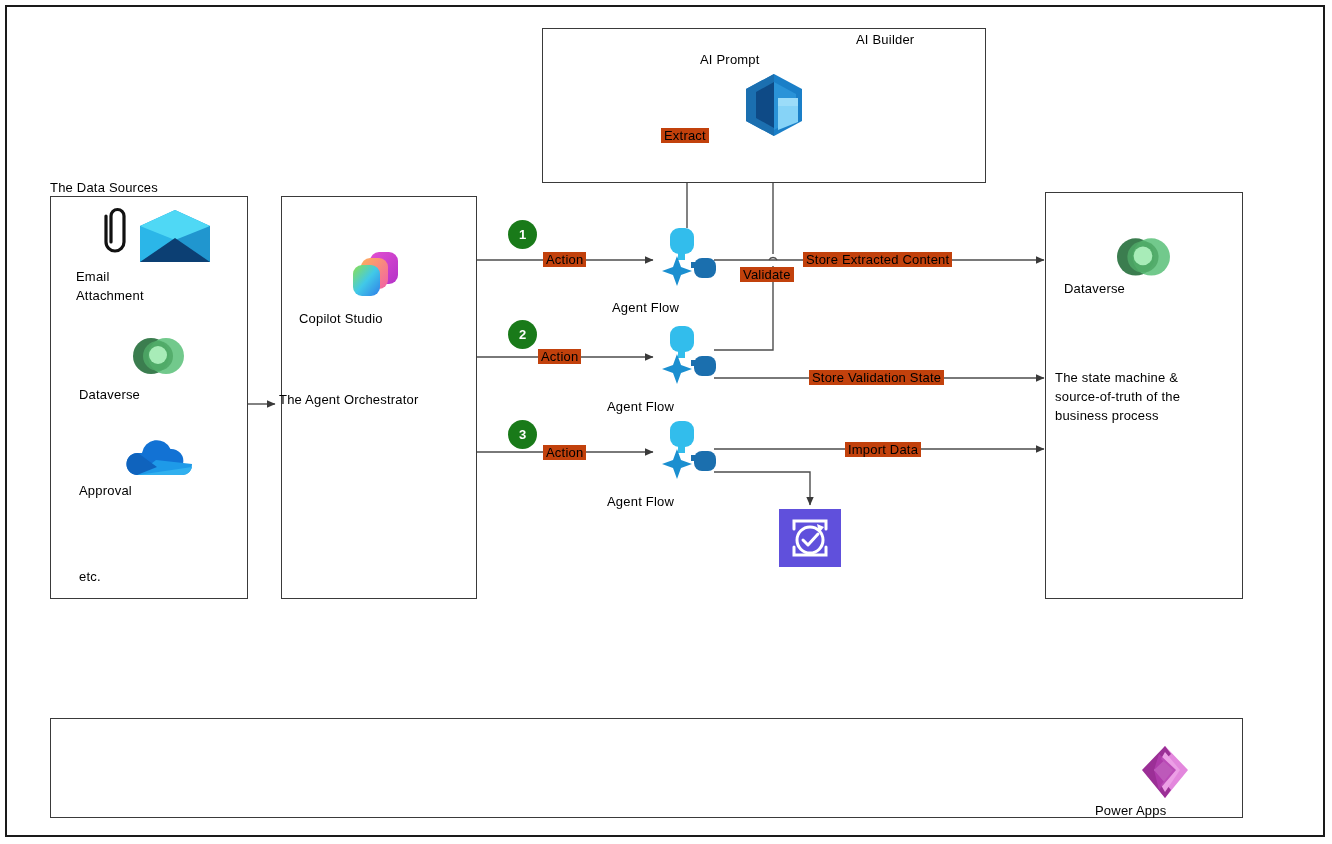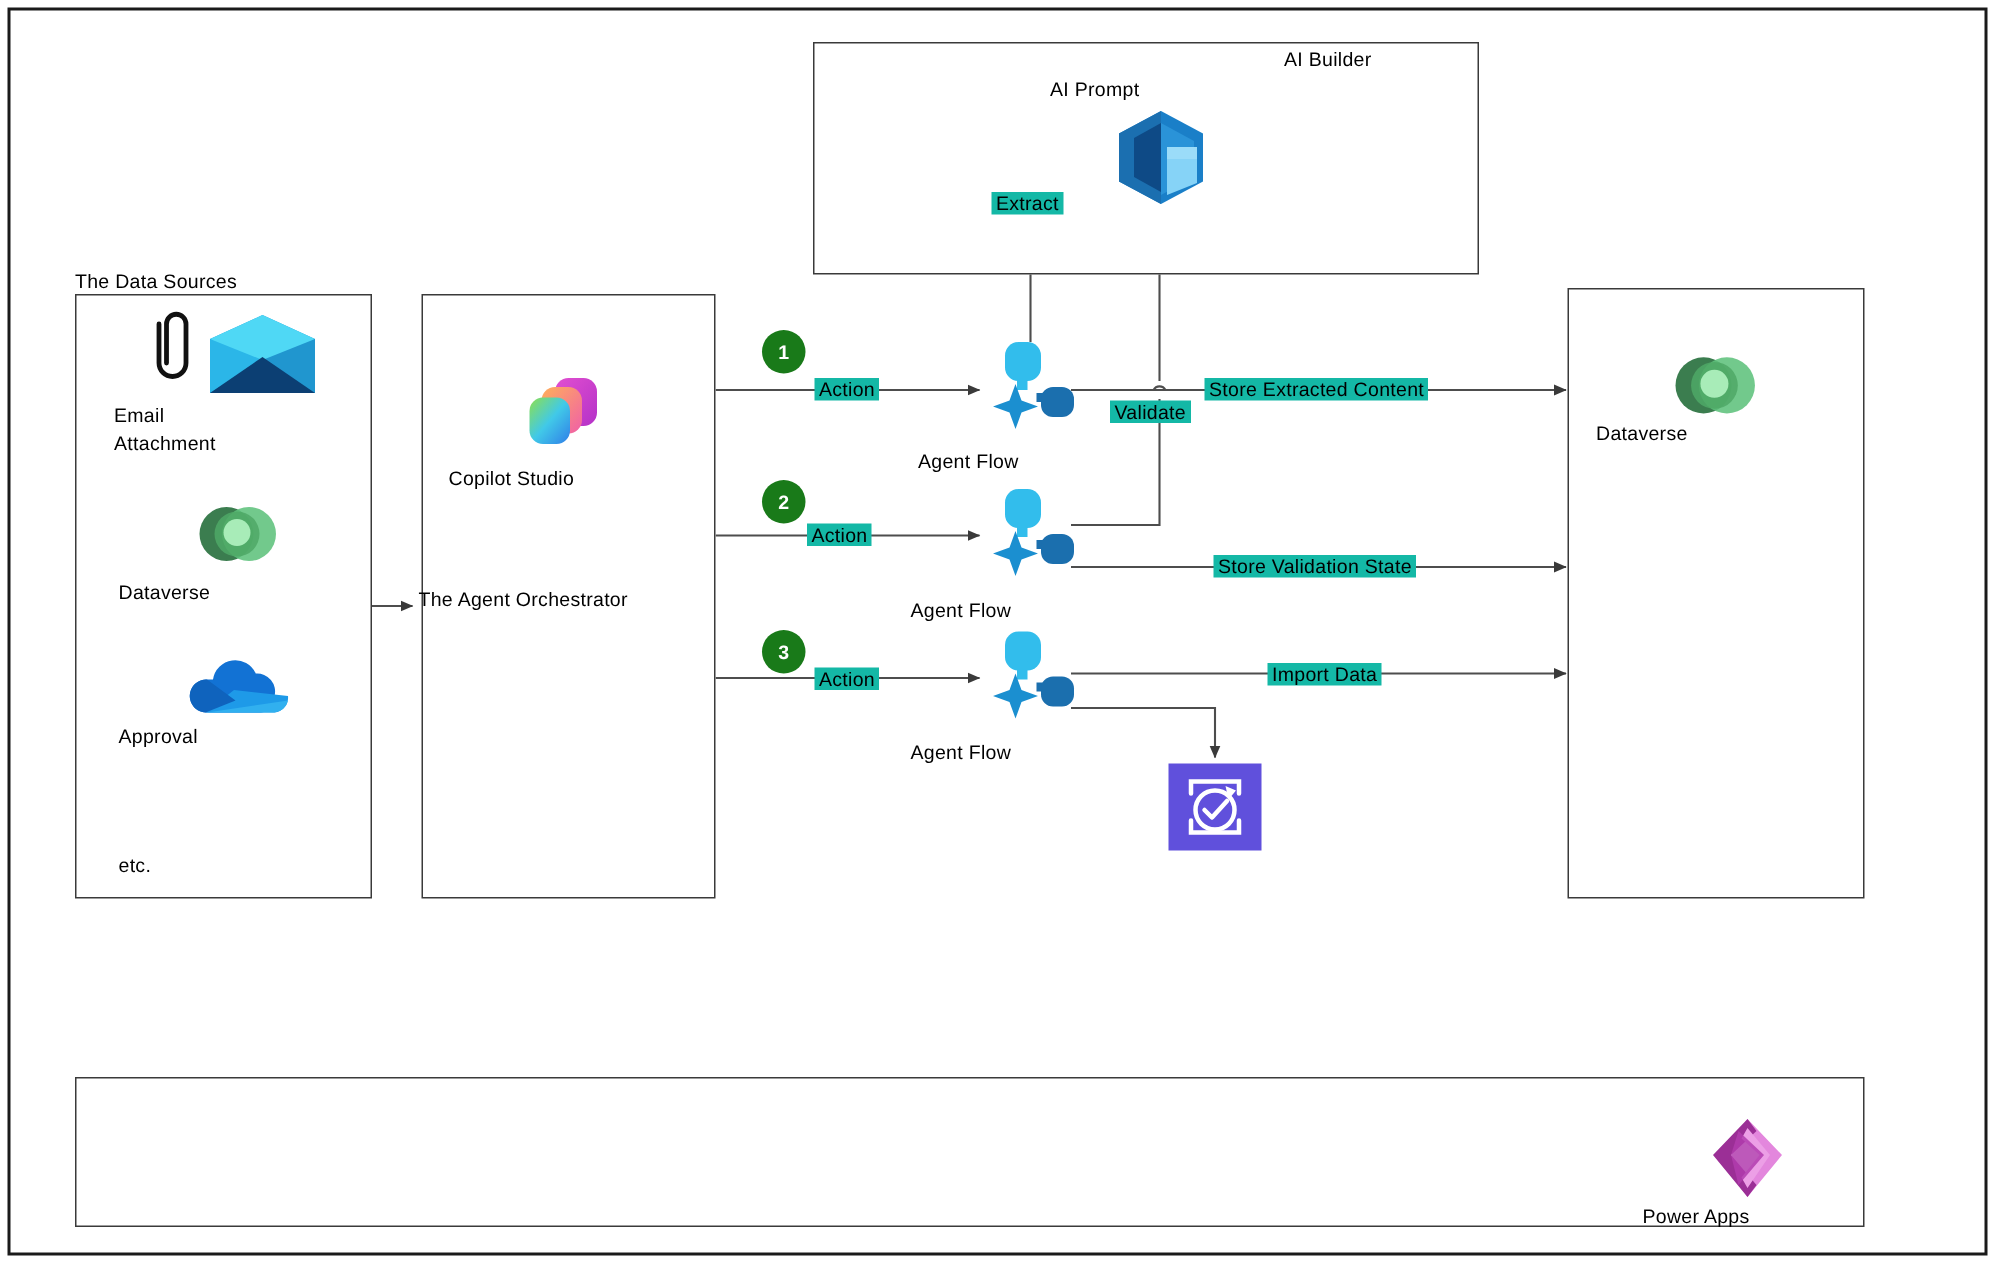--- a/index.html
+++ b/index.html
@@ -27,21 +27,21 @@
     position:absolute;
     color:#000000;
     font-size:13px;
     line-height:1.45;
     white-space:pre-line;
     letter-spacing:.2px;
   }
   .lbl.nowrap{white-space:nowrap;}
   .edgelbl{
     position:absolute;
-    background:#14b8a6;
+    background:#c2410c;
     color:#000;
     font-size:13px;
     padding:0 3px;
     white-space:nowrap;
     letter-spacing:.2px;
   }
   .badge{
     position:absolute;
     width:29px;height:29px;border-radius:50%;
     display:flex;align-items:center;justify-content:center;
@@ -241,20 +241,23 @@
   <div class="box" style="left:1045px;top:192px;width:198px;height:407px;"></div>
   <div class="icon" style="left:1114px;top:232px;">
     <svg width="60" height="54" viewBox="0 0 56 52">
       <circle cx="20" cy="24" r="18" fill="#3b7d4f"></circle>
       <circle cx="35" cy="24" r="18" fill="#5fc17c" opacity="0.88"></circle>
       <circle cx="27" cy="24" r="15" fill="#4fa866" opacity="0.85"></circle>
       <circle cx="27" cy="23" r="9" fill="#a8ecb8"></circle>
     </svg>
   </div>
   <div class="lbl nowrap" style="left:1064px;top:280px;width:160px;">Dataverse</div>
+  <div class="lbl" style="left:1055px;top:369px;width:180px;">The state machine &amp;
+source-of-truth of the
+business process</div>
 
   <div class="box" style="left:50px;top:718px;width:1193px;height:100px;"></div>
 
   <div class="icon" style="left:1136px;top:744px;">
     <svg width="58" height="56" viewBox="0 0 58 56">
       <path d="M29,2 L52,26 L29,54 L23,46 L40,26 L23,10 z" fill="#e387dd"></path>
       <path d="M29,2 L6,26 L29,54 L35,46 L18,26 L35,10 z" fill="#9b2f96"></path>
       <path d="M29,8 L44,26 L29,48 L25,41 L37,26 L25,15 z" fill="#ec9fe6"></path>
       <path d="M23,10 L40,26 L23,46 L29,54 L23,46 L18,26 z" fill="#b23cae" opacity=".85"></path>
     </svg>

